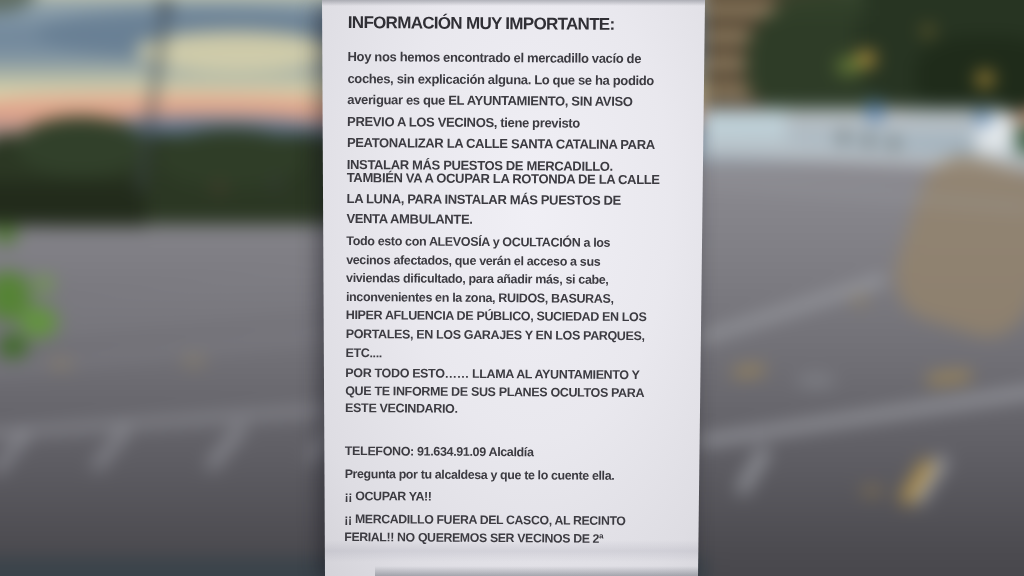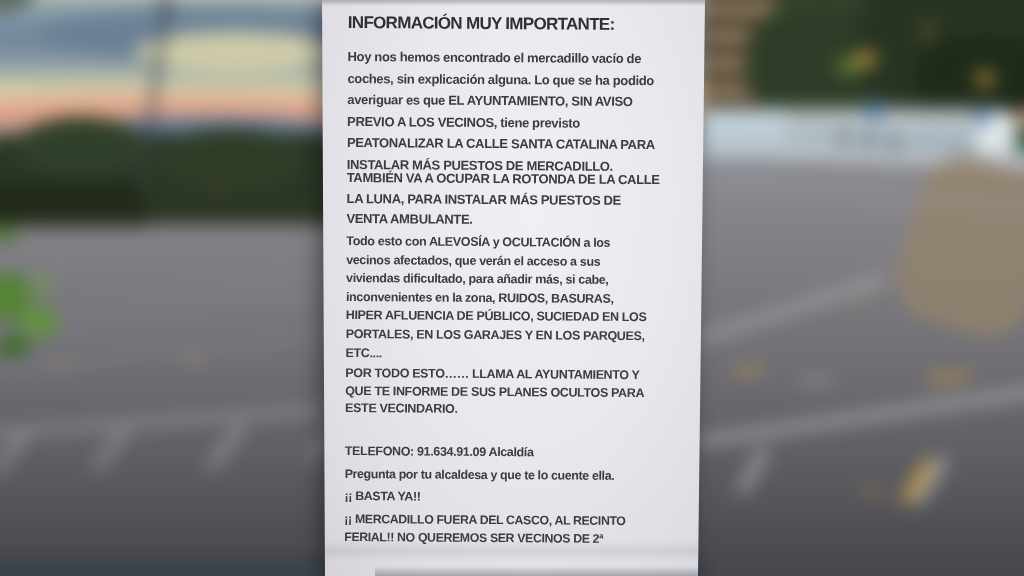--- a/index.html
+++ b/index.html
@@ -227,21 +227,21 @@
         </div>
 
         <div class="blk p4">
           <div class="ln">POR TODO ESTO…… LLAMA AL AYUNTAMIENTO Y</div>
           <div class="ln">QUE TE INFORME DE SUS PLANES OCULTOS PARA</div>
           <div class="ln">ESTE VECINDARIO.</div>
         </div>
 
         <div class="blk tel">TELEFONO: 91.634.91.09 Alcaldía</div>
         <div class="blk preg">Pregunta por tu alcaldesa y que te lo cuente ella.</div>
-        <div class="blk basta">¡¡ BASTA YA!!</div>
+        <div class="blk basta">¡¡ OCUPAR YA!!</div>
 
         <div class="blk fin">
           <div class="ln">¡¡ MERCADILLO FUERA DEL CASCO, AL RECINTO</div>
           <div class="ln">FERIAL!! NO QUEREMOS SER VECINOS DE 2ª</div>
         </div>
 
       </div>
     </div>
   </div>
 </div>

